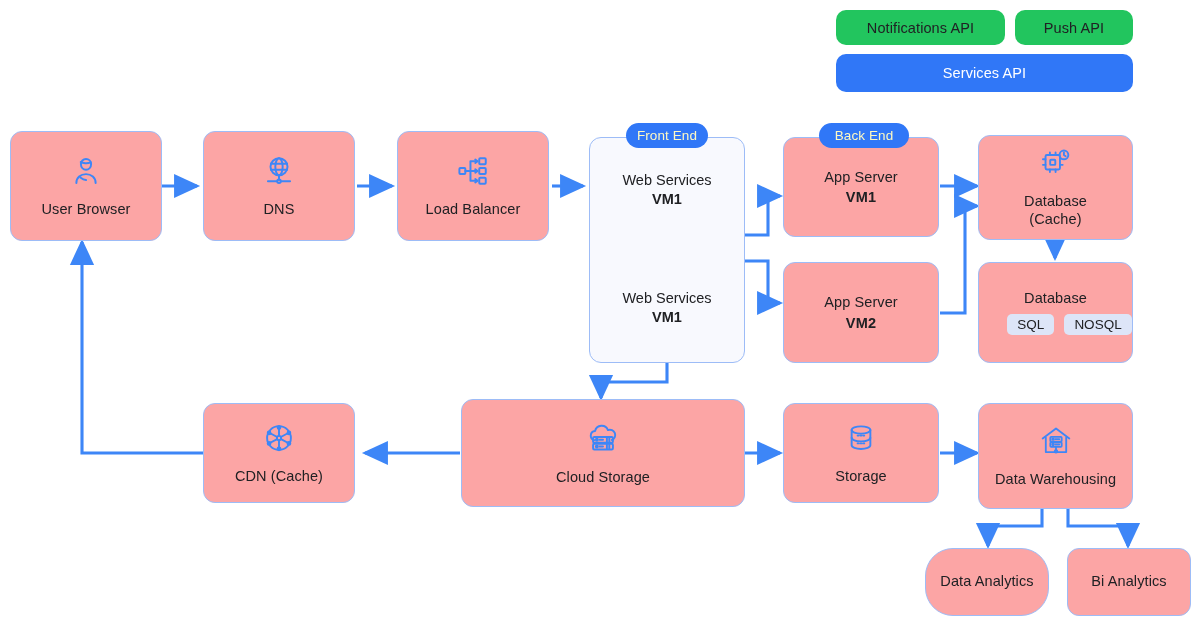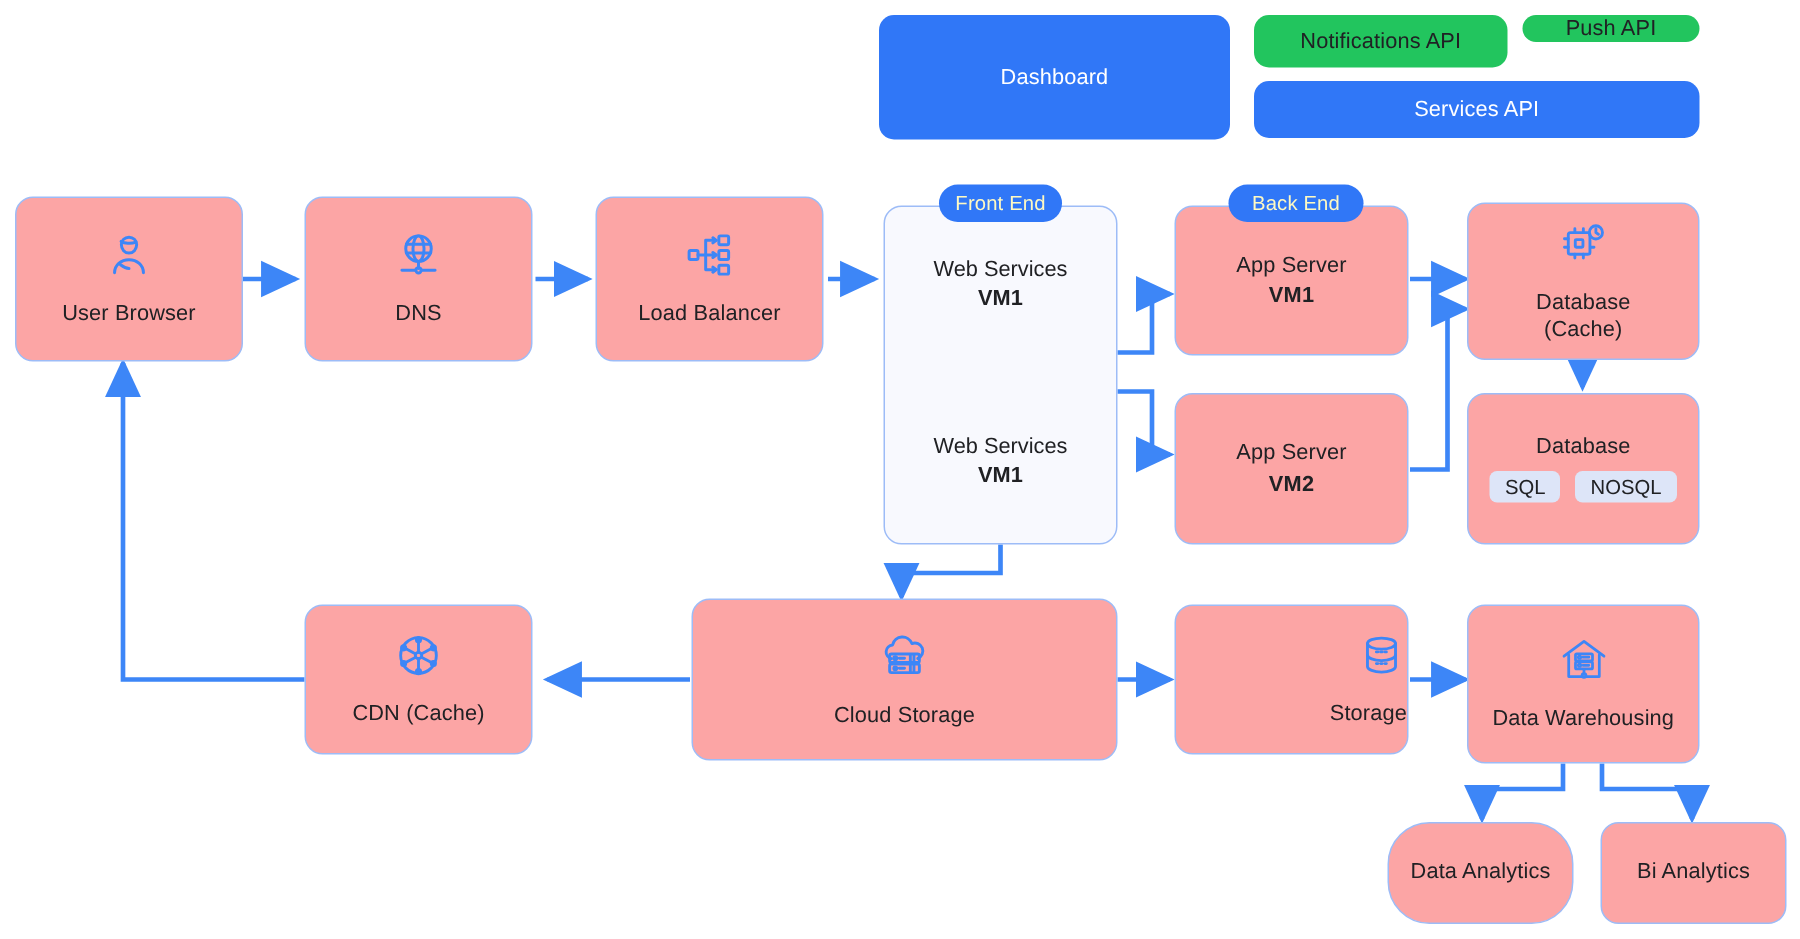--- a/index.html
+++ b/index.html
@@ -25,21 +25,21 @@
   .pill{position:absolute;background:#3077f7;color:#fef9c3;border-radius:14px;
         font-size:13.5px;display:flex;align-items:center;justify-content:center;
         height:25px;letter-spacing:.1px;z-index:5;}
 
   .grp{position:absolute;background:#f8f9fe;border:1.6px solid #9dbcf7;
        border-radius:12px;box-sizing:border-box;}
   .grpcell{position:absolute;left:0;width:100%;text-align:center;color:#202124;}
   .grpcell .lbl{font-size:14.5px;}
   .grpcell .vm{font-size:14.5px;font-weight:bold;margin-top:3px;}
 
-  .tagrow{display:flex;gap:10px;margin-top:7px;}
+  .tagrow{display:flex;gap:10px;margin-top:7px;padding-left:28px;}
   .tag{background:#dde5f8;border-radius:5px;padding:3px 10px;font-size:13.5px;color:#202124;}
 </style>
 </head>
 <body>
 
 <div id="stage">
 
   <svg id="wires" viewBox="0 0 1200 626">
     <defs>
       <marker id="ah" markerWidth="9" markerHeight="9" refX="7.4" refY="4.5" orient="auto">
@@ -58,25 +58,24 @@
       <path d="M667,363 L667,382 L601,382 L601,398"></path>
       <path d="M460,453 L365,453"></path>
       <path d="M203,453 L82,453 L82,242"></path>
       <path d="M745,453 L780,453"></path>
       <path d="M940,453 L977,453"></path>
       <path d="M1042,509 L1042,526 L988,526 L988,546"></path>
       <path d="M1068,509 L1068,526 L1128,526 L1128,546"></path>
     </g>
   </svg>
 
-  <div class="flat solid" style="left:586px;top:10px;width:234px;height:83px;">Dashboard</div>
 
   <div class="flat soft" style="left:836px;top:10px;width:169px;height:35px;">Notifications API</div>
 
-  <div class="flat soft" style="left:1015px;top:10px;width:118px;height:18px;">Push API</div>
+  <div class="flat soft" style="left:1015px;top:10px;width:118px;height:35px;">Push API</div>
 
   <div class="flat solid" style="left:836px;top:54px;width:297px;height:38px;">Services API</div>
 
   <div class="card" style="left:10px;top:131px;width:152px;height:110px;">
     <span class="ico">
       <svg width="34" height="34" viewBox="0 0 24 24" fill="none" stroke="#3d86f7" stroke-width="1.4" stroke-linecap="round" stroke-linejoin="round">
         <path d="M8.4 7.1c0-2 1.6-3.5 3.6-3.5s3.6 1.5 3.6 3.5c0 2.3-1.6 4-3.6 4s-3.6-1.7-3.6-4z"></path>
         <path d="M8.3 5.6c1.4.9 4.6 1.3 7 .3"></path>
         <path d="M5.2 20.4c0-3.6 3-6.2 6.8-6.2s6.8 2.6 6.8 6.2"></path>
         <path d="M8 16.6c1.5 1.1 2.8 1.7 4 1.8"></path>
@@ -182,21 +181,21 @@
         <rect x="5.4" y="15.8" width="13.2" height="3.8" rx=".8"></rect>
         <circle cx="7.9" cy="13.2" r=".65"></circle>
           <circle cx="7.9" cy="17.7" r=".65"></circle>
         <path d="M9.7 13.2h2.3M9.7 17.7h2.3"></path>
         <path d="M14.6 11.9v2.6M16.2 11.9v2.6M14.6 16.4v2.6M16.2 16.4v2.6"></path>
       </svg>
     </span>
     <span class="lbl">Cloud Storage</span>
   </div>
 
-  <div class="card" style="left:783px;top:403px;width:156px;height:100px;align-items:flex-end;">
+  <div class="card" style="left:783px;top:403px;width:156px;height:100px;">
     <span class="ico">
       <svg width="34" height="34" viewBox="0 0 24 24" fill="none" stroke="#3d86f7" stroke-width="1.35" stroke-linecap="round">
         <ellipse cx="12" cy="6.4" rx="6.6" ry="2.6"></ellipse>
         <path d="M5.4 6.4v5.4c0 1.4 3 2.6 6.6 2.6s6.6-1.2 6.6-2.6V6.4"></path>
         <path d="M5.4 11.8v5.4c0 1.4 3 2.6 6.6 2.6s6.6-1.2 6.6-2.6v-5.4"></path>
         <path d="M9.6 10.3h.7M11.6 10.3h.7M13.6 10.3h.7M9.6 15.8h.7M11.6 15.8h.7M13.6 15.8h.7"></path>
       </svg>
     </span>
     <span class="lbl">Storage</span>
   </div>

